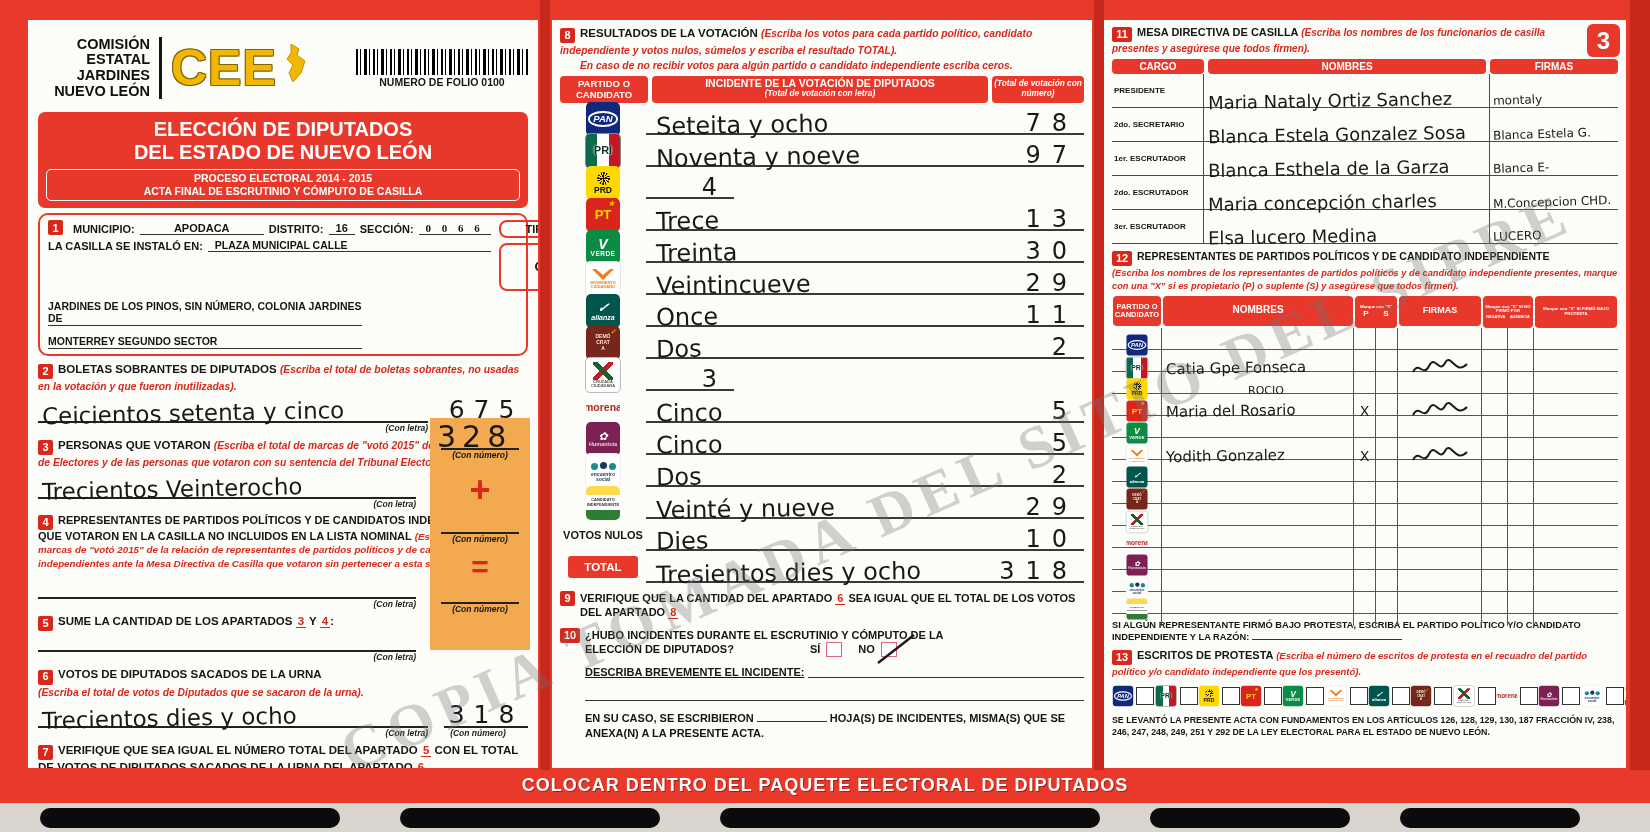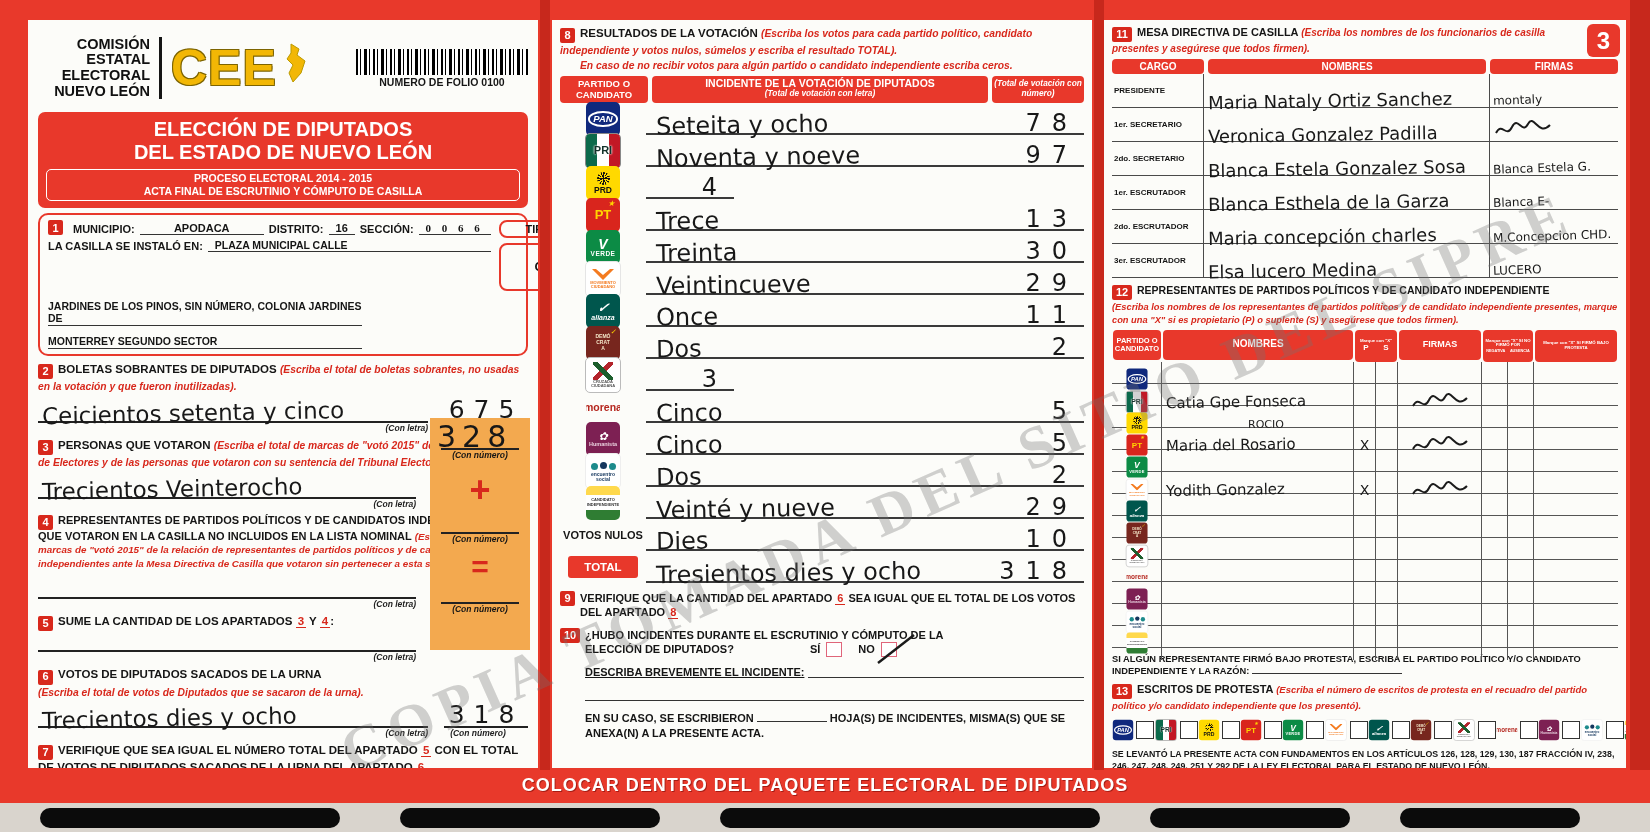--- a/index.html
+++ b/index.html
@@ -213,21 +213,21 @@
 <div class="page">
   <div class="gapshade gs1"></div>
   <div class="gapshade gs2"></div>
   <div class="gapshade gs3"></div>
 
   <div class="col col1">
     <div class="c1head">
       <div class="org">
         <div>COMISIÓN</div>
         <div>ESTATAL</div>
-        <div>ELECTORAL</div>
+        <div>JARDINES</div>
         <div>NUEVO LEÓN</div>
       </div>
       <div class="orgdiv"></div>
       <div class="ceetxt">CEE</div>
       <svg class="nlshape" width="30" height="42" viewBox="0 0 30 40">
         <path d="M12 1 L20 6 L18 12 L26 18 L22 30 L14 39 L10 30 L14 22 L8 16 L12 10 Z" fill="#f2b705" stroke="#bb9a00"></path>
       </svg>
       <div class="bcwrap">
         <div class="barcode"></div>
         <div class="folio">NUMERO DE FOLIO 0100</div>
@@ -634,33 +634,20 @@
           <div class="mesarow">
             <div class="m-cargo">PRESIDENTE</div>
             <div class="m-nom">
               <span class="hw">Maria Nataly Ortiz Sanchez</span>
             </div>
             <div class="m-fir">
               <span class="hw">montaly</span>
             </div>
           </div>
           <div class="mesarow">
-            <div class="m-cargo">1er. SECRETARIO</div>
-            <div class="m-nom">
-              <span class="hw">Veronica Gonzalez Padilla</span>
-            </div>
-            <div class="m-fir">
-              <span class="scr">
-                <svg width="58" height="20" viewBox="0 0 58 20">
-                  <path d="M2 14 C8 2 12 20 18 8 S28 16 34 5 S44 18 56 6" stroke="#1b1b1b" stroke-width="2" fill="none"></path>
-                </svg>
-              </span>
-            </div>
-          </div>
-          <div class="mesarow">
             <div class="m-cargo">2do. SECRETARIO</div>
             <div class="m-nom">
               <span class="hw">Blanca Estela Gonzalez Sosa</span>
             </div>
             <div class="m-fir">
               <span class="hw">Blanca Estela G.</span>
             </div>
           </div>
           <div class="mesarow">
             <div class="m-cargo">1er. ESCRUTADOR</div>

